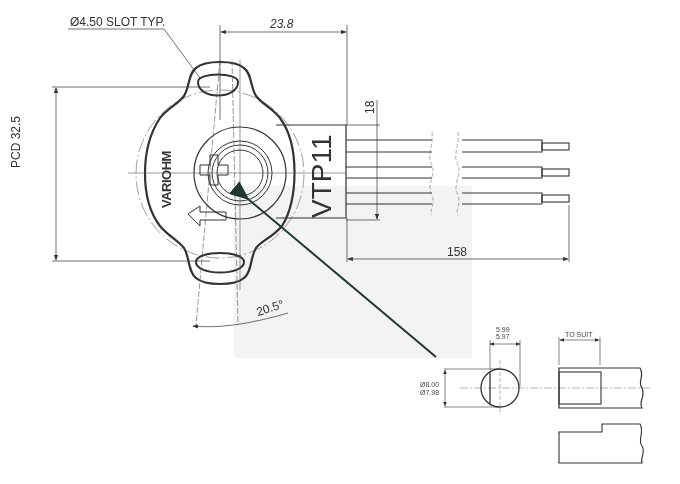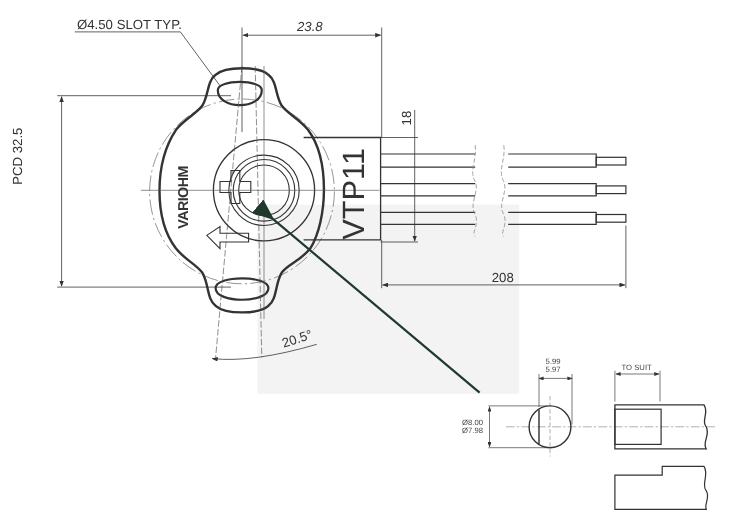--- a/index.html
+++ b/index.html
@@ -129,21 +129,21 @@
       <line x1="600" y1="337" x2="600" y2="365" stroke-width="0.6"></line>
       <line x1="560" y1="340" x2="599" y2="340" stroke-width="0.6" marker-start="url(#arrS)" marker-end="url(#arr)"></line>
       <path d="M559,432 L602,432 L602,424 L640,424 C645,432 637,440 642,446 C646,452 640,458 642,463 L559,463 Z" stroke-width="1.1"></path>
     </g>
   </svg>
 
   <div class="lbl dim" style="left:70px;top:16px;">Ø4.50 SLOT TYP.</div>
   <div class="lbl dim" style="left:270px;top:18px;font-style:italic;">23.8</div>
   <div class="lbl dim" style="left:10px;top:168px;transform:rotate(-90deg);transform-origin:left top;"><span>PCD 32.5</span></div>
   <div class="lbl dim" style="left:364px;top:114px;transform:rotate(-90deg);transform-origin:left top;"><span>18</span></div>
-  <div class="lbl dim" style="left:447px;top:246px;">208</div>
+  <div class="lbl dim" style="left:447px;top:246px;">158</div>
   <div class="lbl dim" style="left:256px;top:302px;transform:rotate(-18deg);">20.5°</div>
   <div class="lbl" style="left:160px;top:208px;transform:rotate(-90deg);transform-origin:left top;font-size:13px;font-weight:bold;letter-spacing:-0.5px;"><span>VARIOHM</span></div>
   <div class="lbl" style="left:308px;top:218px;transform:rotate(-90deg);transform-origin:left top;font-size:28px;"><span>VTP11</span></div>
 
   <div class="lbl small" style="left:496px;top:326px;">5.99</div>
   <div class="lbl small" style="left:496px;top:333px;">5.97</div>
   <div class="lbl small" style="left:420px;top:381px;">Ø8.00</div>
   <div class="lbl small" style="left:420px;top:389px;">Ø7.98</div>
   <div class="lbl small" style="left:565px;top:331px;">TO SUIT</div>
 </div>

